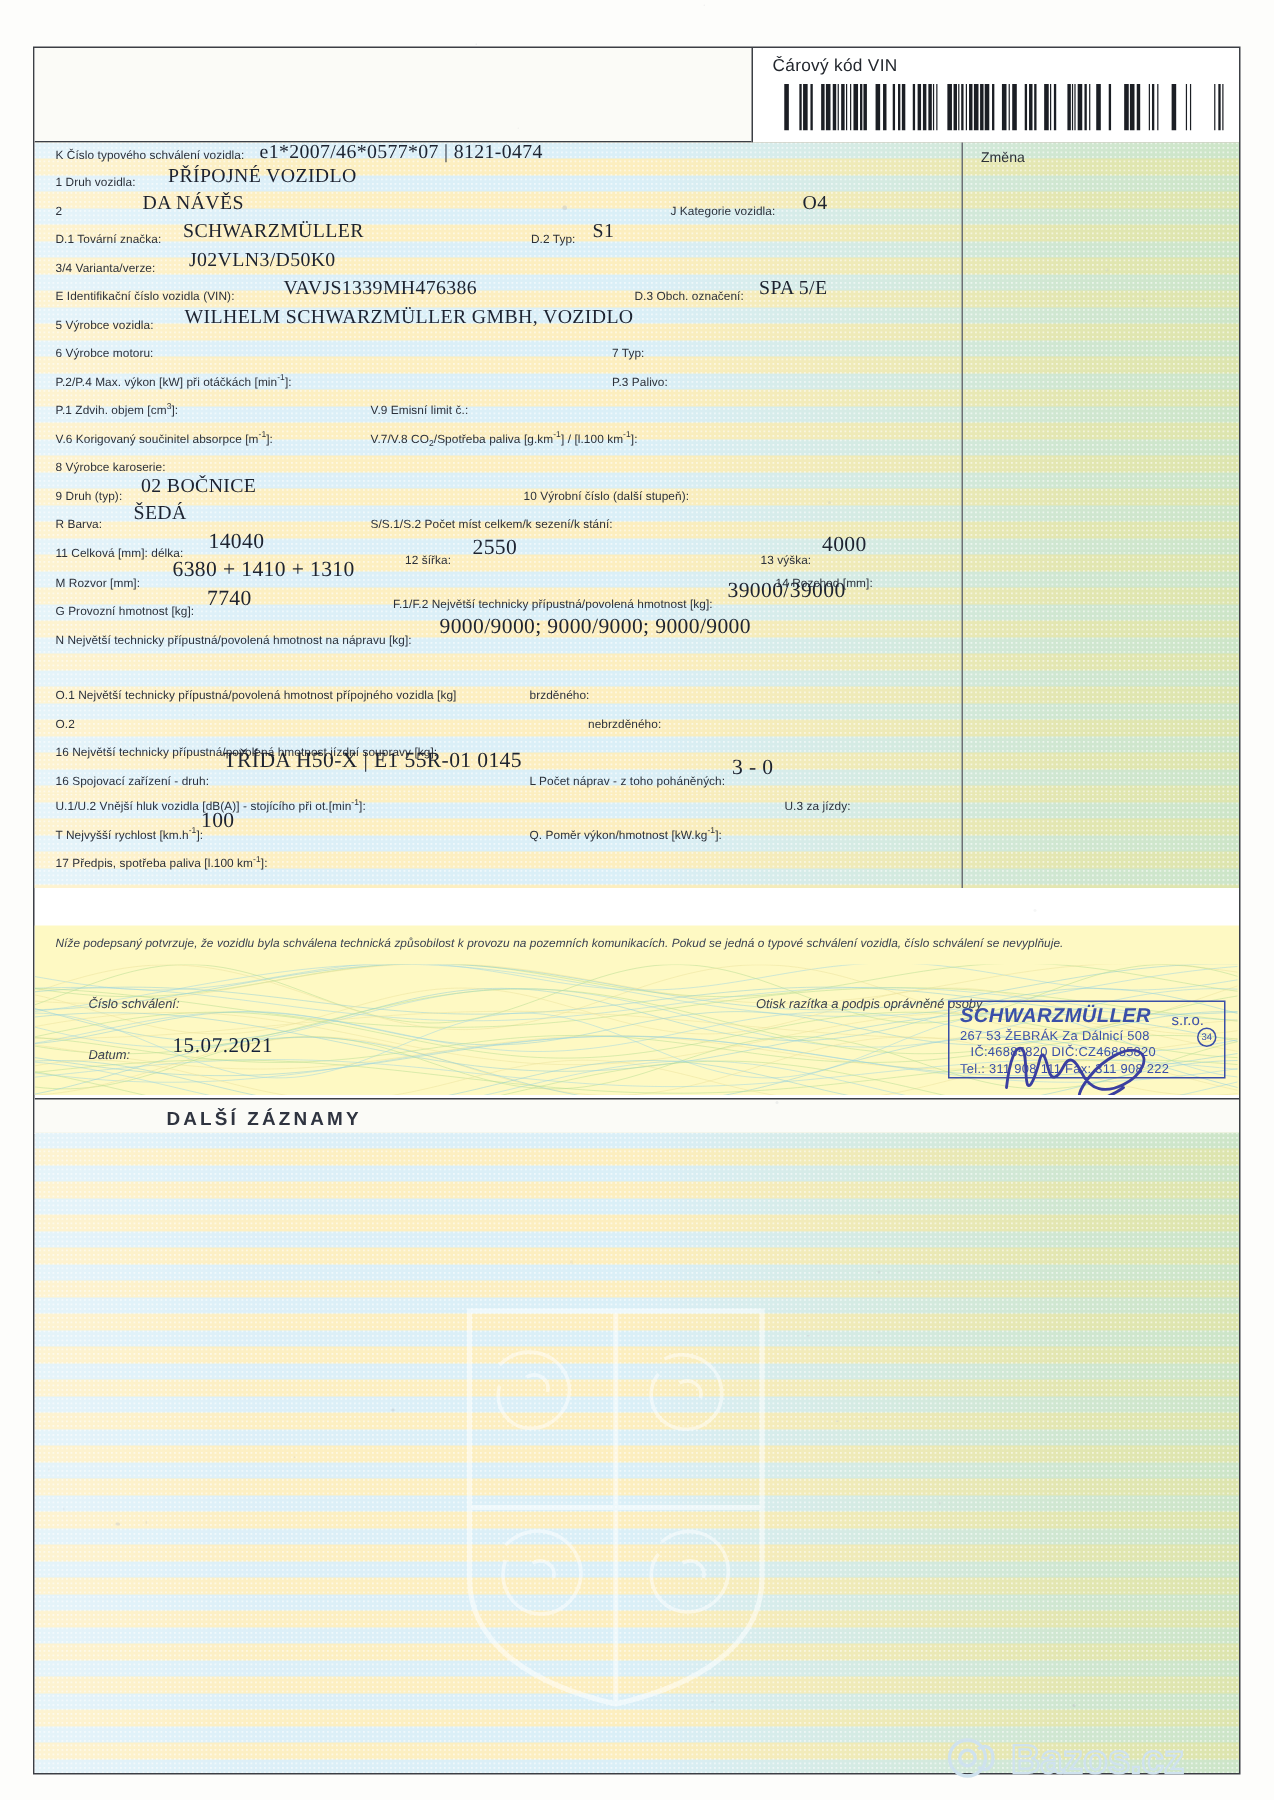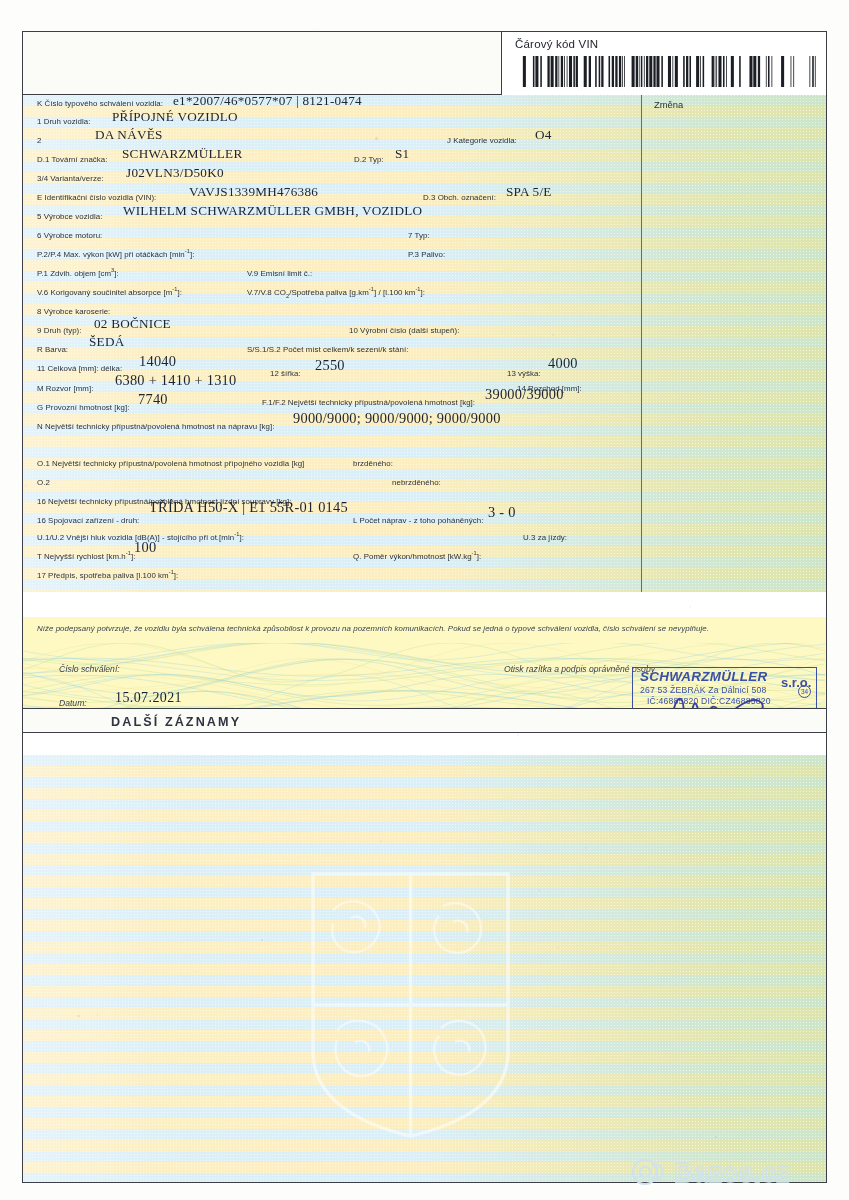--- a/index.html
+++ b/index.html
@@ -133,21 +133,21 @@
   
   #stamp{
     position:absolute;left:609px;top:50px;width:185px;height:52px;
     border:1.4px solid #3a4fa8;box-sizing:border-box;
     color:#3a4fa8;overflow:hidden;
   }
   #stamp-name{
     position:absolute;left:7px;top:1px;font-size:13.4px;font-style:italic;font-weight:700;
     letter-spacing:.3px;white-space:nowrap;
   }
-  #stamp-sro{position:absolute;left:148px;top:7px;font-size:13px;font-weight:700;}
+  #stamp-sro{position:absolute;left:148px;top:7px;font-size:10px;font-weight:400;}
   #stamp-l1{position:absolute;left:7px;top:17px;font-size:8.6px;white-space:nowrap;letter-spacing:.2px;}
   #stamp-l2{position:absolute;left:14px;top:28px;font-size:8.6px;white-space:nowrap;letter-spacing:.2px;}
   #stamp-l3{position:absolute;left:7px;top:39px;font-size:8.6px;white-space:nowrap;letter-spacing:.2px;}
   #stamp-badge{
     position:absolute;left:165px;top:17px;width:11px;height:11px;border:1px solid #3a4fa8;
     border-radius:50%;font-size:6.4px;text-align:center;line-height:11px;
   }
   #signature{position:absolute;left:640px;top:72px;width:140px;height:48px;pointer-events:none;}
 
   
@@ -422,21 +422,21 @@
 
       <svg id="signature" viewBox="0 0 140 48">
         <path d="M8,36 C10,18 14,8 18,10 C22,12 20,30 22,34 C24,38 28,26 30,18
                  C32,10 34,16 36,24 C38,32 42,30 46,22 C50,14 54,18 58,26
                  C64,38 74,40 86,34 C98,28 104,16 96,12 C88,8 72,18 64,28
                  C56,38 54,44 60,45 C66,46 78,42 86,36" fill="none" stroke="#3b3fa0" stroke-width="1.9" stroke-linecap="round"></path>
         <path d="M34,44 C46,46 62,46 76,42" fill="none" stroke="#3b3fa0" stroke-width="1.6" stroke-linecap="round"></path>
       </svg>
     </div>
 
-    <div class="section-bar" style="top:676px;">
+    <div class="section-bar" style="top:700px;">
       <span>DALŠÍ ZÁZNAMY</span>
     </div>
 
     <div id="records-block">
       <div class="stripes"></div>
       <div class="dots"></div>
       <div class="wash"></div>
 
       <svg id="watermark" viewBox="0 0 215 270">
         <g fill="none" stroke="#ffffff" stroke-width="3.4" opacity="0.95">

